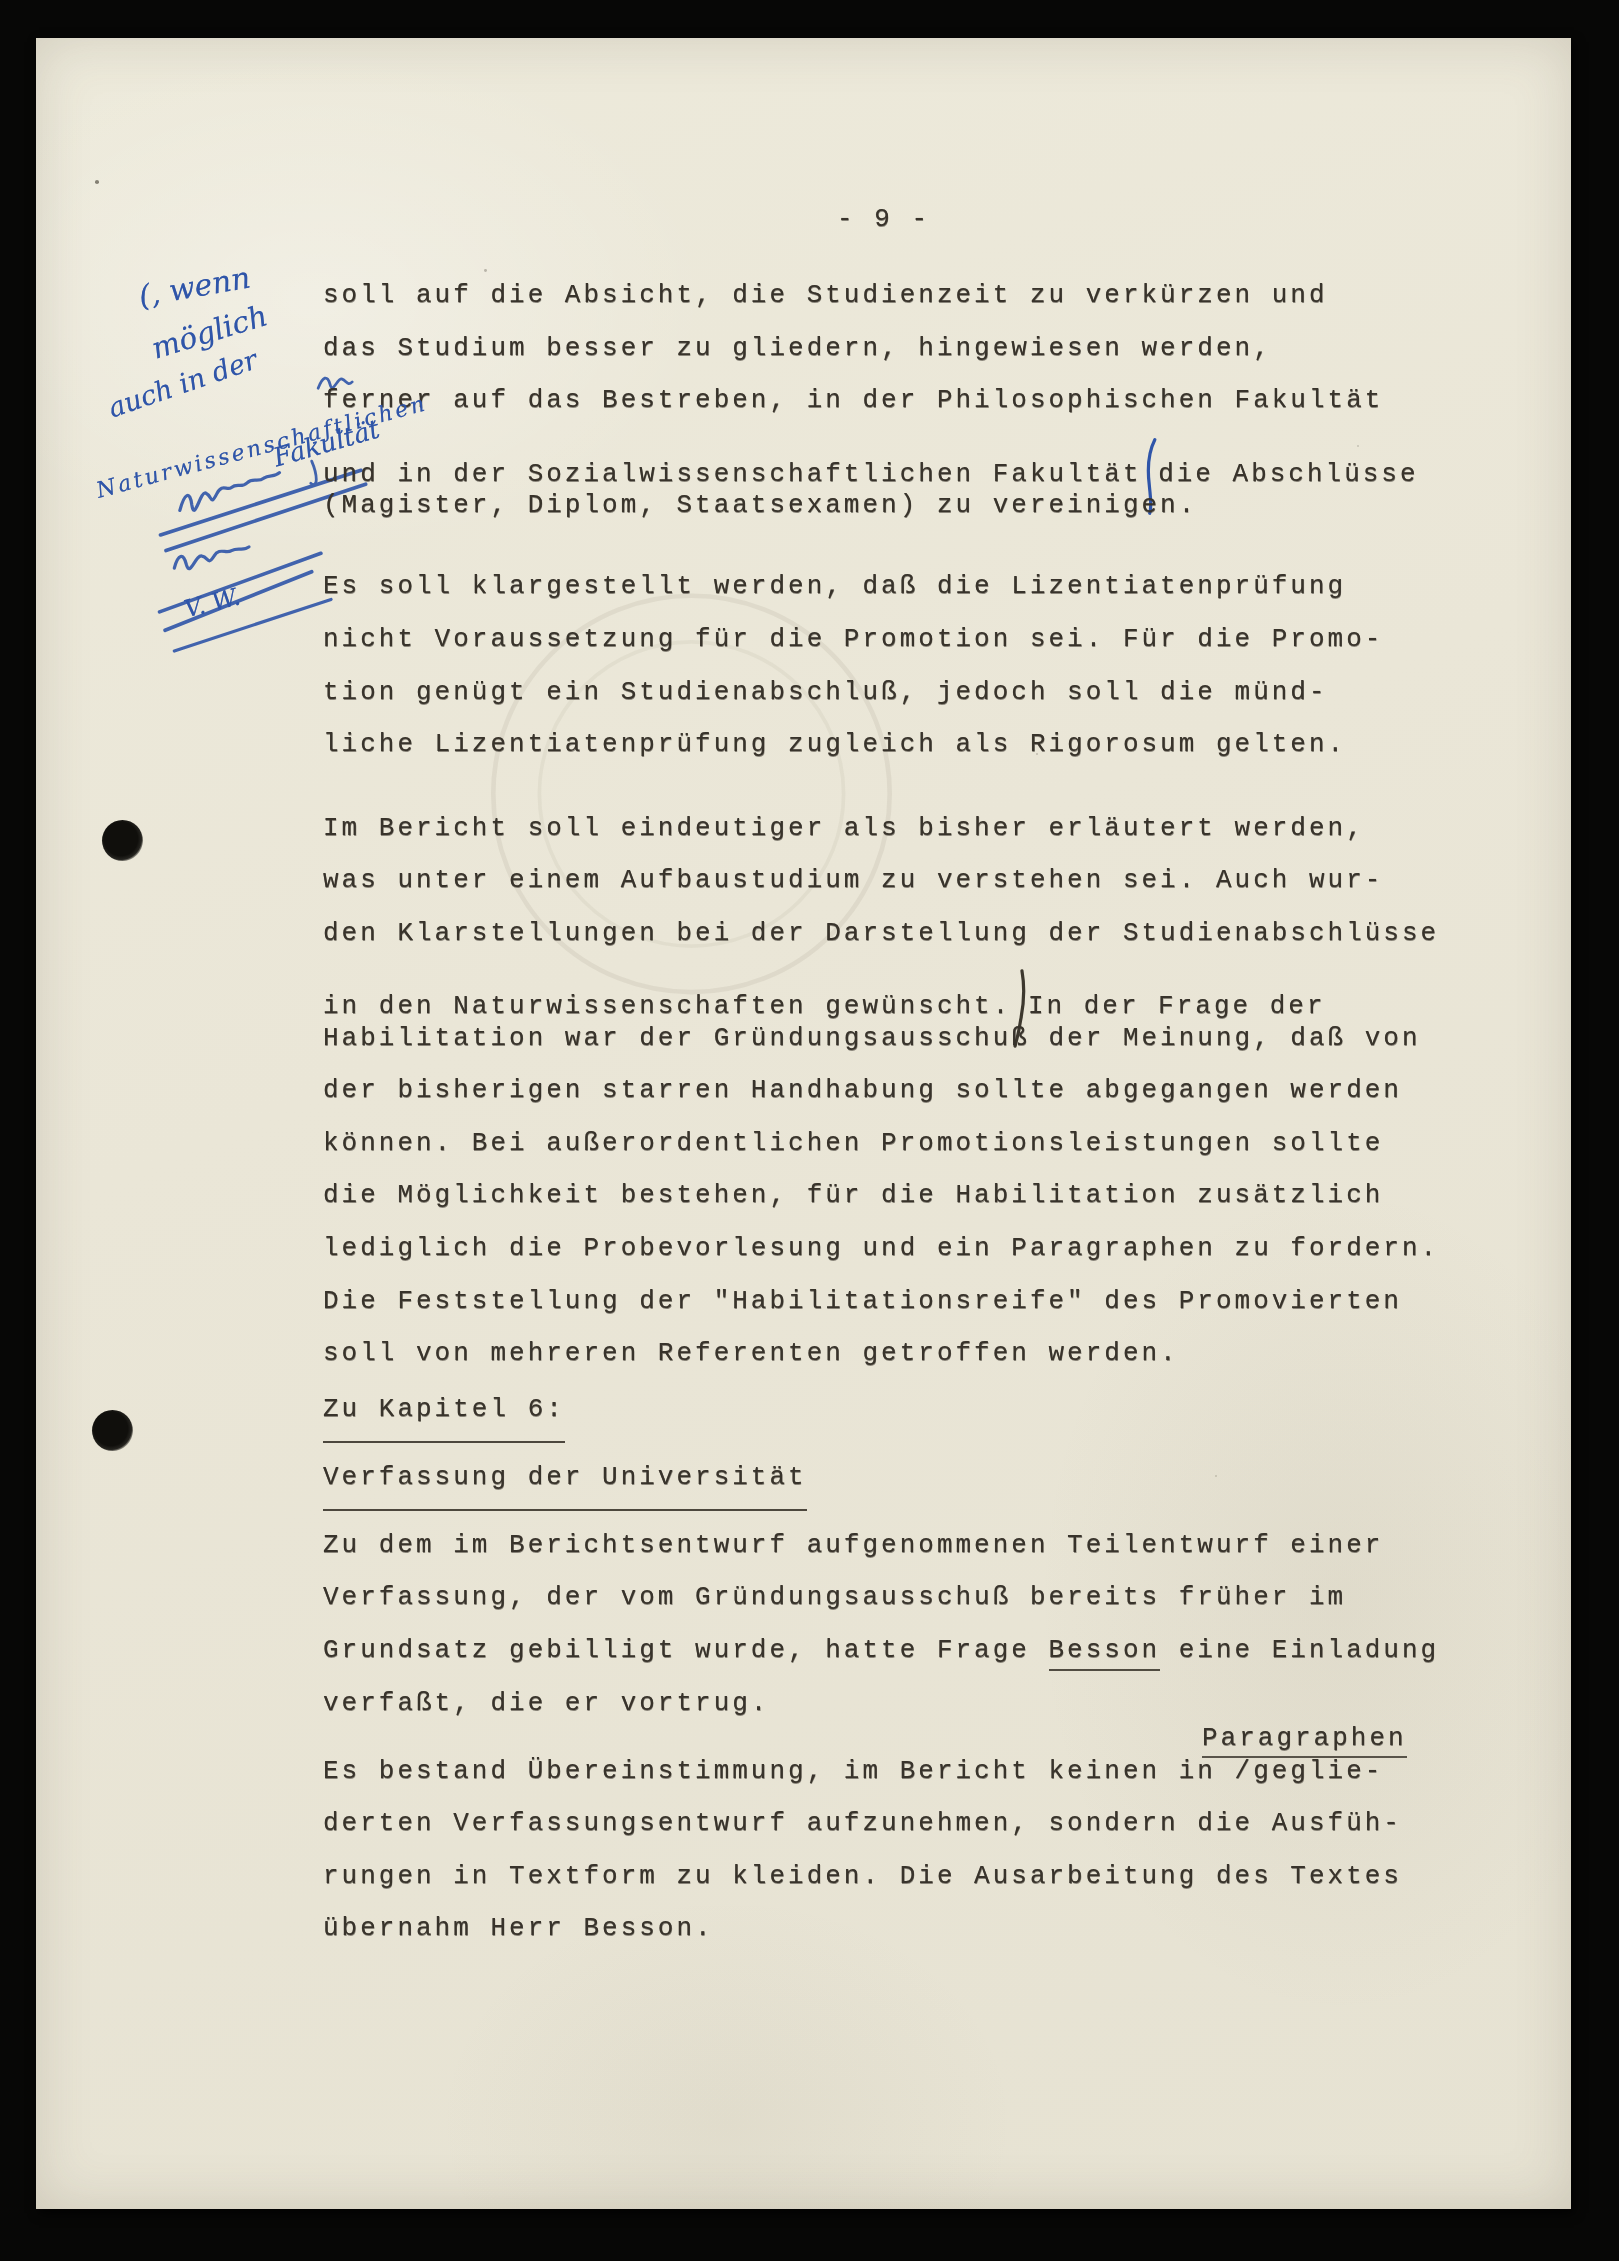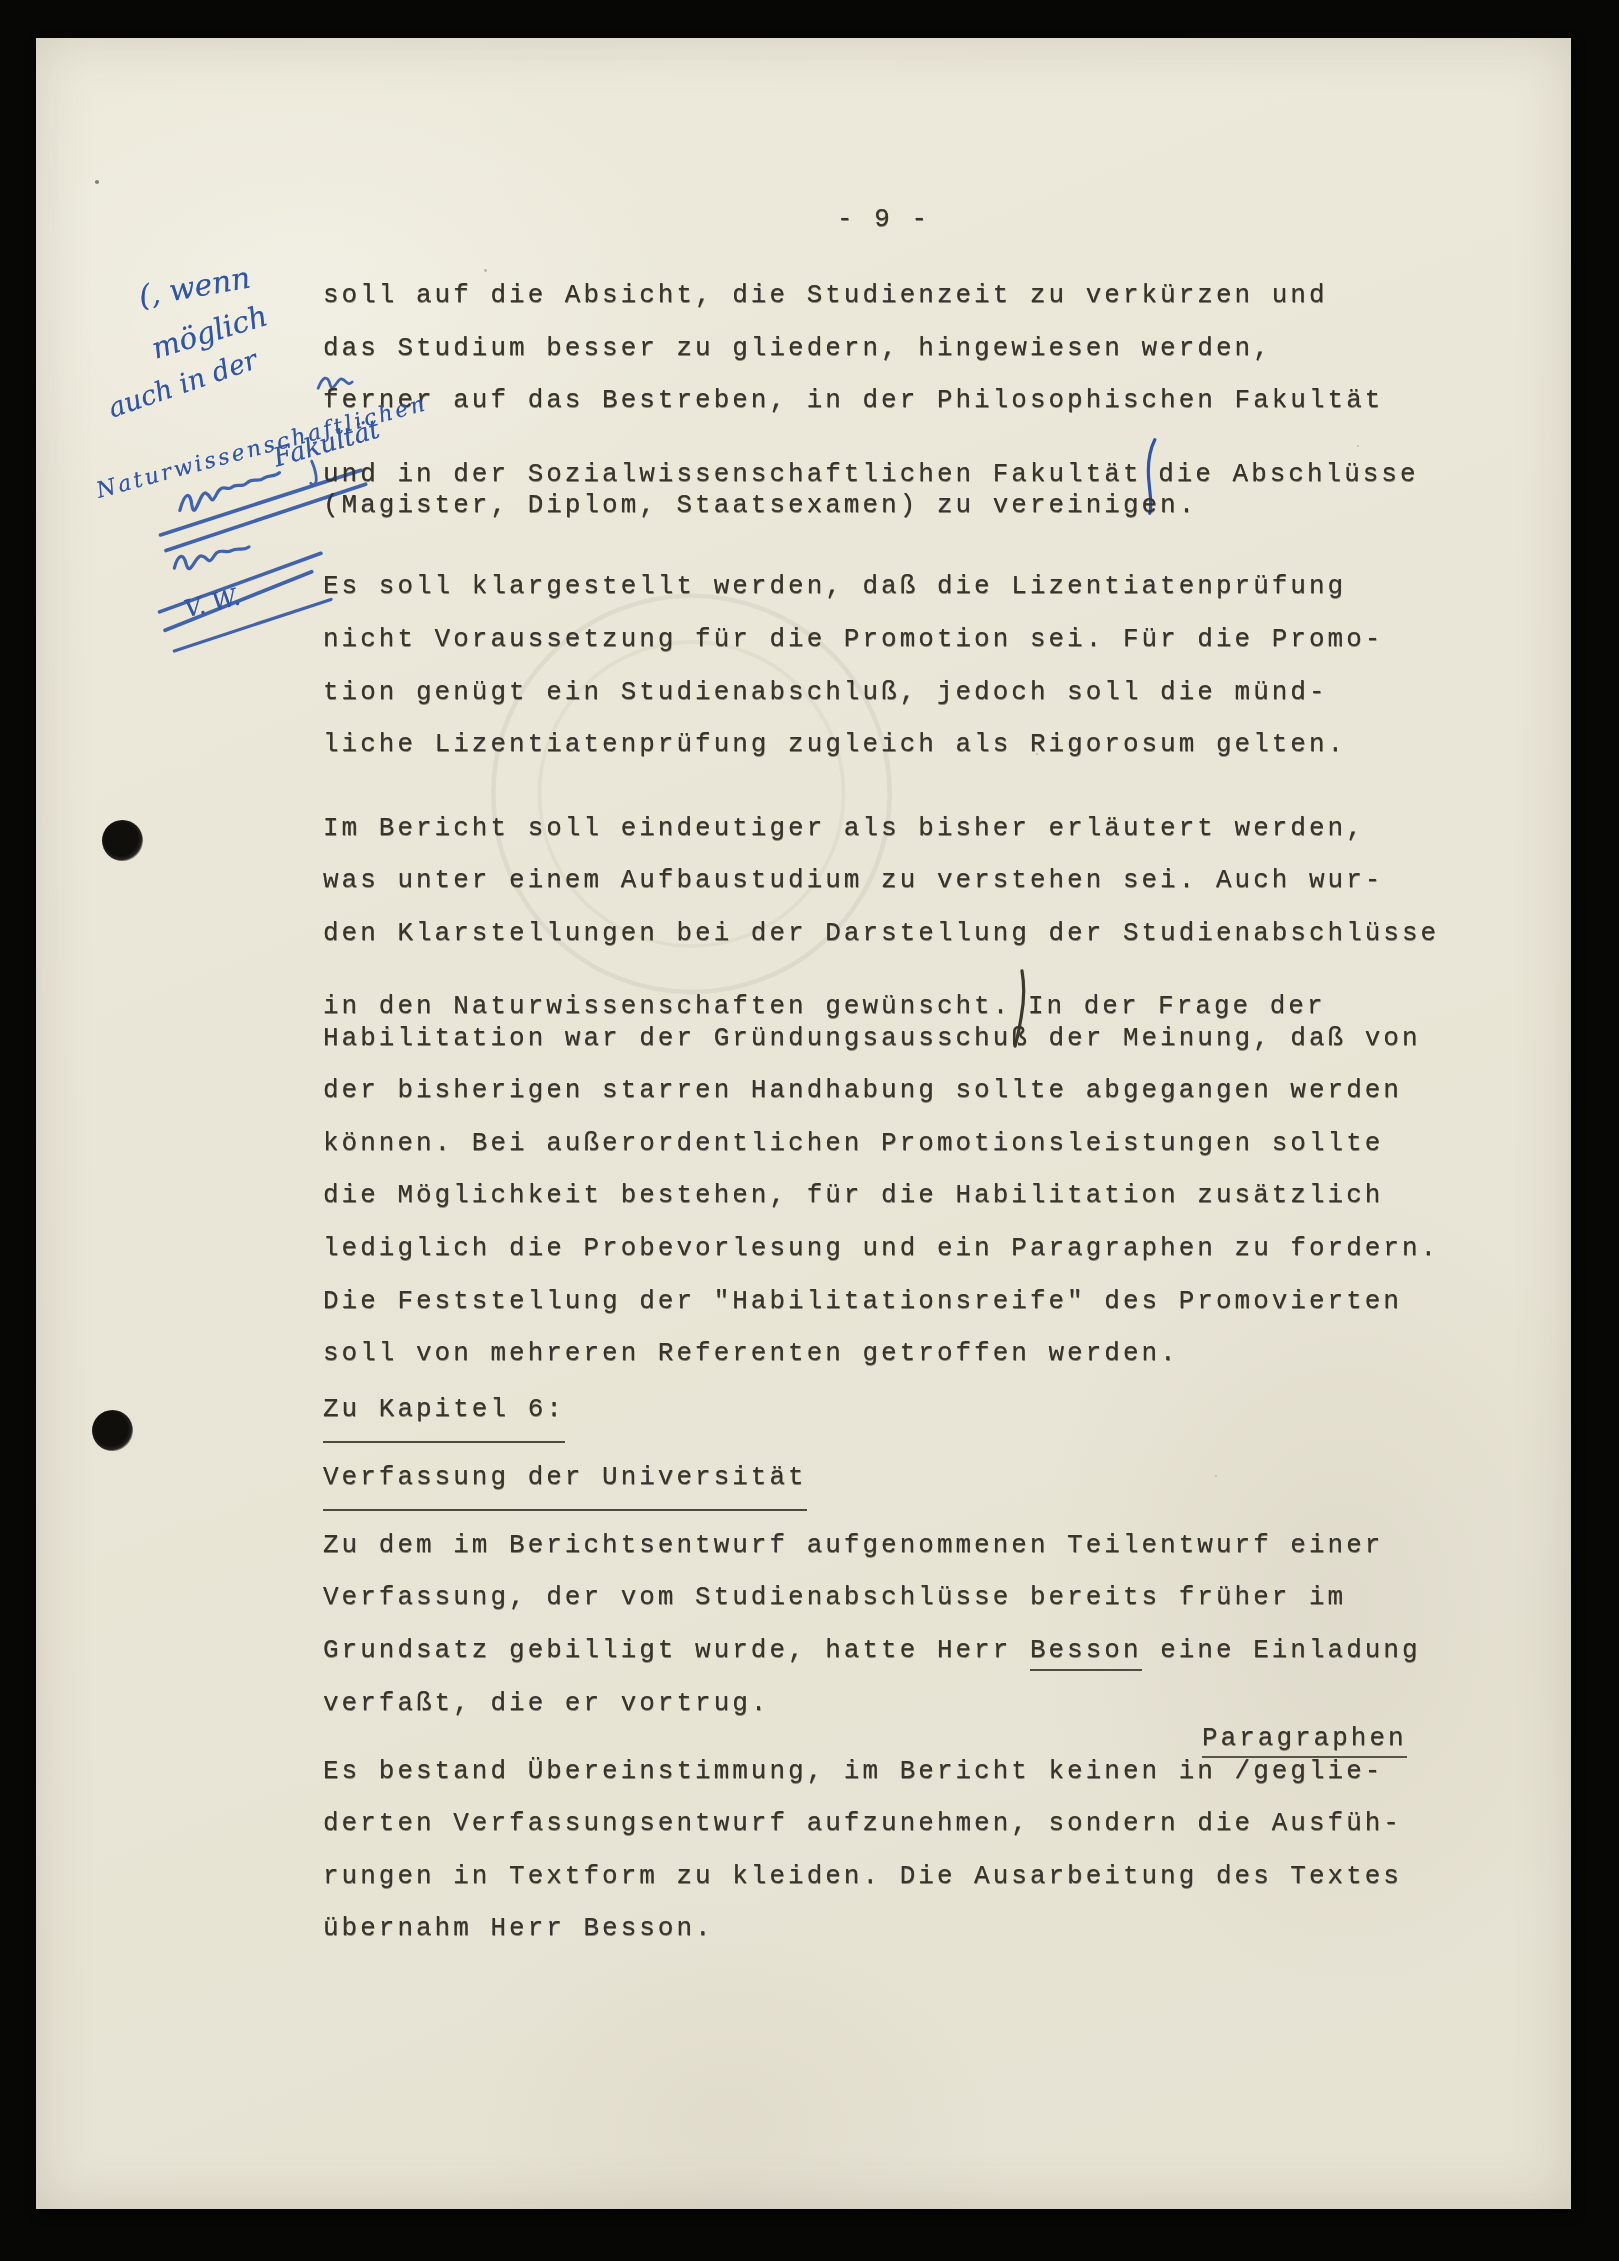--- a/index.html
+++ b/index.html
@@ -112,22 +112,22 @@
     <div class="tline" style="top:1089px;">können. Bei außerordentlichen Promotionsleistungen sollte</div>
     <div class="tline" style="top:1141px;">die Möglichkeit bestehen, für die Habilitation zusätzlich</div>
     <div class="tline" style="top:1194px;">lediglich die Probevorlesung und ein Paragraphen zu fordern.</div>
     <div class="tline" style="top:1247px;">Die Feststellung der "Habilitationsreife" des Promovierten</div>
     <div class="tline" style="top:1299px;">soll von mehreren Referenten getroffen werden.</div>
 
     <div class="tline" style="top:1355px;"><span class="u-head">Zu Kapitel 6:</span></div>
     <div class="tline" style="top:1423px;"><span class="u-head">Verfassung der Universität</span></div>
 
     <div class="tline" style="top:1491px;">Zu dem im Berichtsentwurf aufgenommenen Teilentwurf einer</div>
-    <div class="tline" style="top:1543px;">Verfassung, der vom Studienabschlüsse bereits früher im</div>
-    <div class="tline" style="top:1596px;"><span>Grundsatz gebilligt wurde, hatte Herr </span><span class="u-word">Besson</span><span> eine Einladung</span></div>
+    <div class="tline" style="top:1543px;">Verfassung, der vom Gründungsausschuß bereits früher im</div>
+    <div class="tline" style="top:1596px;"><span>Grundsatz gebilligt wurde, hatte Frage </span><span class="u-word">Besson</span><span> eine Einladung</span></div>
     <div class="tline" style="top:1649px;">verfaßt, die er vortrug.</div>
 
     <div class="tline rel" style="top:1717px;"><span class="interlinear">Paragraphen</span><span>Es bestand Übereinstimmung, im Bericht keinen in /geglie-</span></div>
     <div class="tline" style="top:1769px;">derten Verfassungsentwurf aufzunehmen, sondern die Ausfüh-</div>
     <div class="tline" style="top:1822px;">rungen in Textform zu kleiden. Die Ausarbeitung des Textes</div>
     <div class="tline" style="top:1874px;">übernahm Herr Besson.</div>
 
     <div class="hand" style="left:102px;top:231px;font-size:30px;transform:rotate(-10deg);">(, wenn</div>
     <div class="hand" style="left:114px;top:277px;font-size:29.5px;transform:rotate(-17deg);">möglich</div>
     <div class="hand" style="left:69px;top:330px;font-size:27px;transform:rotate(-19deg);">auch in der</div>

